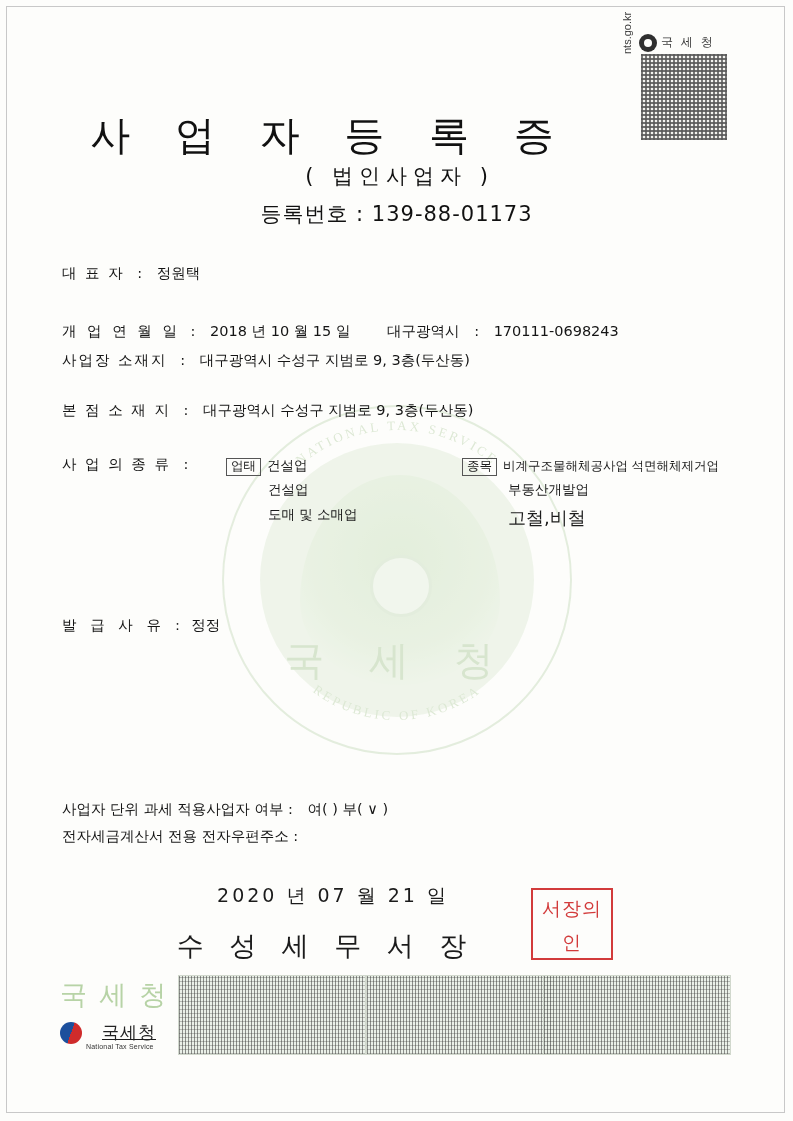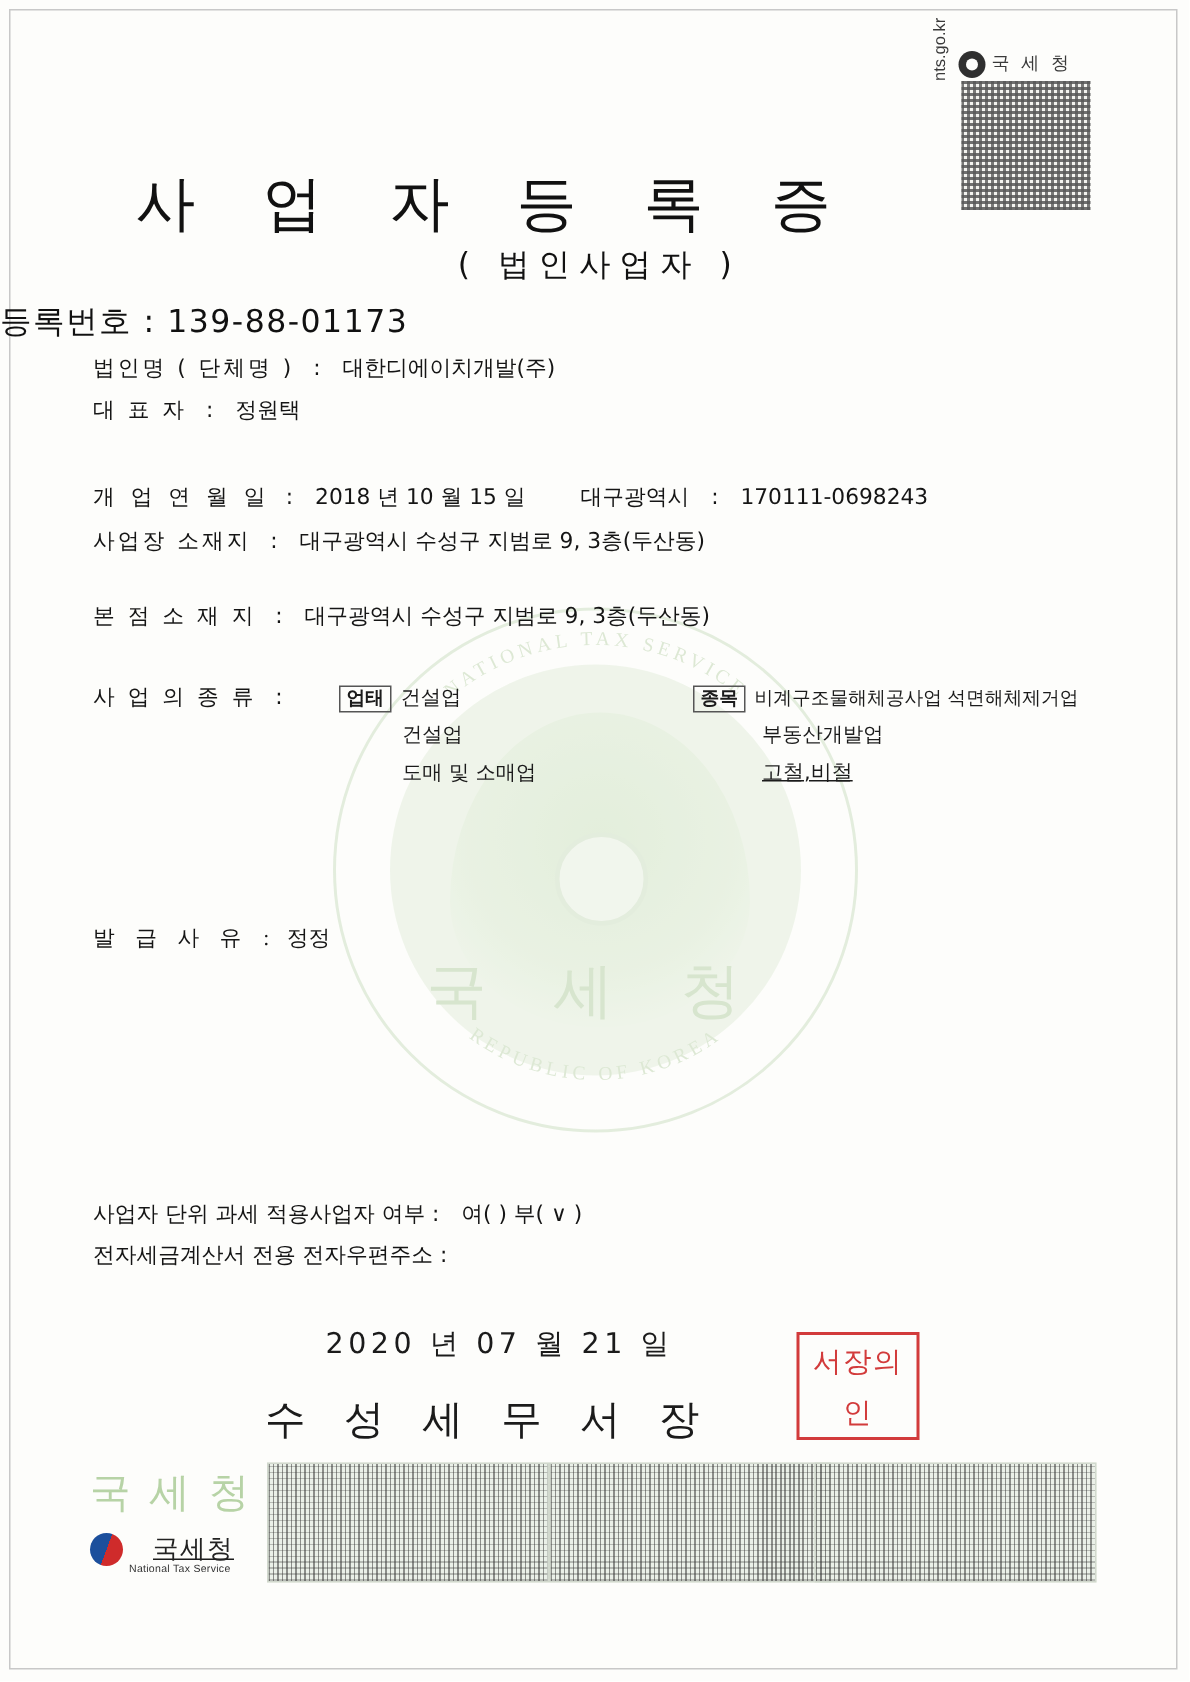--- a/index.html
+++ b/index.html
@@ -165,21 +165,21 @@
     font-size: 21px;
     letter-spacing: 6px;
     text-indent: 6px;
     font-family: "DejaVu Sans", sans-serif;
     color: #111;
   }
   #reg-number {
     position: absolute;
     left: 0; top: 200px;
     width: 793px;
-    text-align: left;
+    text-align: center;
     font-size: 21px;
     letter-spacing: 1px;
     font-family: "DejaVu Sans", sans-serif;
     color: #111;
   }
 
   
   .row {
     position: absolute;
     left: 62px;
@@ -202,21 +202,20 @@
   .sp2 { letter-spacing: 2px; }
 
   .boxlabel {
     display: inline-block;
     border: 1px solid #555;
     padding: 0px 4px 1px 4px;
     font-size: 12.5px;
     line-height: 15px;
     margin-right: 6px;
     background: transparent;
-    font-weight: bold;
   }
 
   .small {
     font-size: 12.5px;
   }
 
   
   #issue-date {
     position: absolute;
     left: 0; top: 883px;
@@ -335,25 +334,20 @@
     <div id="nts-logo-circle"></div>
     <div id="nts-label">국 세 청</div>
     <div id="nts-url">nts.go.kr</div>
     <div id="nts-qr"></div>
   </div>
 
   <div id="doc-title">사 업 자 등 록 증</div>
   <div id="doc-subtitle">( 법인사업자 )</div>
   <div id="reg-number">등록번호 : 139-88-01173</div>
 
-  <div class="row" style="top:236px;">
-    <span class="lbl sp2">법인명 ( 단체명 )</span>
-    <span class="val" style="margin-left:8px;">:</span>
-    <span class="val" style="margin-left:10px;">대한디에이치개발(주)</span>
-  </div>
 
   <div class="row" style="top:264px;">
     <span class="lbl sp2">대      표      자</span>
     <span class="val" style="margin-left:8px;">:</span>
     <span class="val" style="margin-left:10px;">정원택</span>
   </div>
 
   <div class="row" style="top:322px;">
     <span class="lbl sp3">개 업 연 월 일</span>
     <span class="val" style="margin-left:6px;">:</span>
@@ -383,21 +377,21 @@
   <div style="position:absolute; left:226px; top:456px;">
     <span class="boxlabel">업태</span><span class="val" style="font-size:13.5px;">건설업</span>
   </div>
   <div style="position:absolute; left:268px; top:481px; font-size:13.5px; font-family:'DejaVu Sans',sans-serif;">건설업</div>
   <div style="position:absolute; left:268px; top:506px; font-size:13.5px; font-family:'DejaVu Sans',sans-serif;">도매 및 소매업</div>
 
   <div style="position:absolute; left:462px; top:456px;">
     <span class="boxlabel">종목</span><span class="val small">비계구조물해체공사업 석면해체제거업</span>
   </div>
   <div style="position:absolute; left:508px; top:481px; font-size:13.5px; font-family:'DejaVu Sans',sans-serif;">부동산개발업</div>
-  <div style="position:absolute; left:508px; top:506px; font-size:14px; font-family:'DejaVu Sans',sans-serif;text-decoration:underline;">고철,비철</div>
+  <div style="position:absolute; left:508px; top:506px; font-size:18px; font-family:'DejaVu Sans',sans-serif;">고철,비철</div>
 
   <div class="row" style="top:616px;font-family:Liberation Serif, serif;">
     <span class="lbl sp">발  급  사  유</span>
     <span class="val" style="margin-left:6px;">:</span>
     <span class="val" style="margin-left:8px;">정정</span>
   </div>
 
   <div class="row" style="top:800px;">
     <span class="lbl">사업자 단위 과세 적용사업자 여부 :</span>
     <span class="val" style="margin-left:10px;">여(   ) 부( ∨ )</span>

